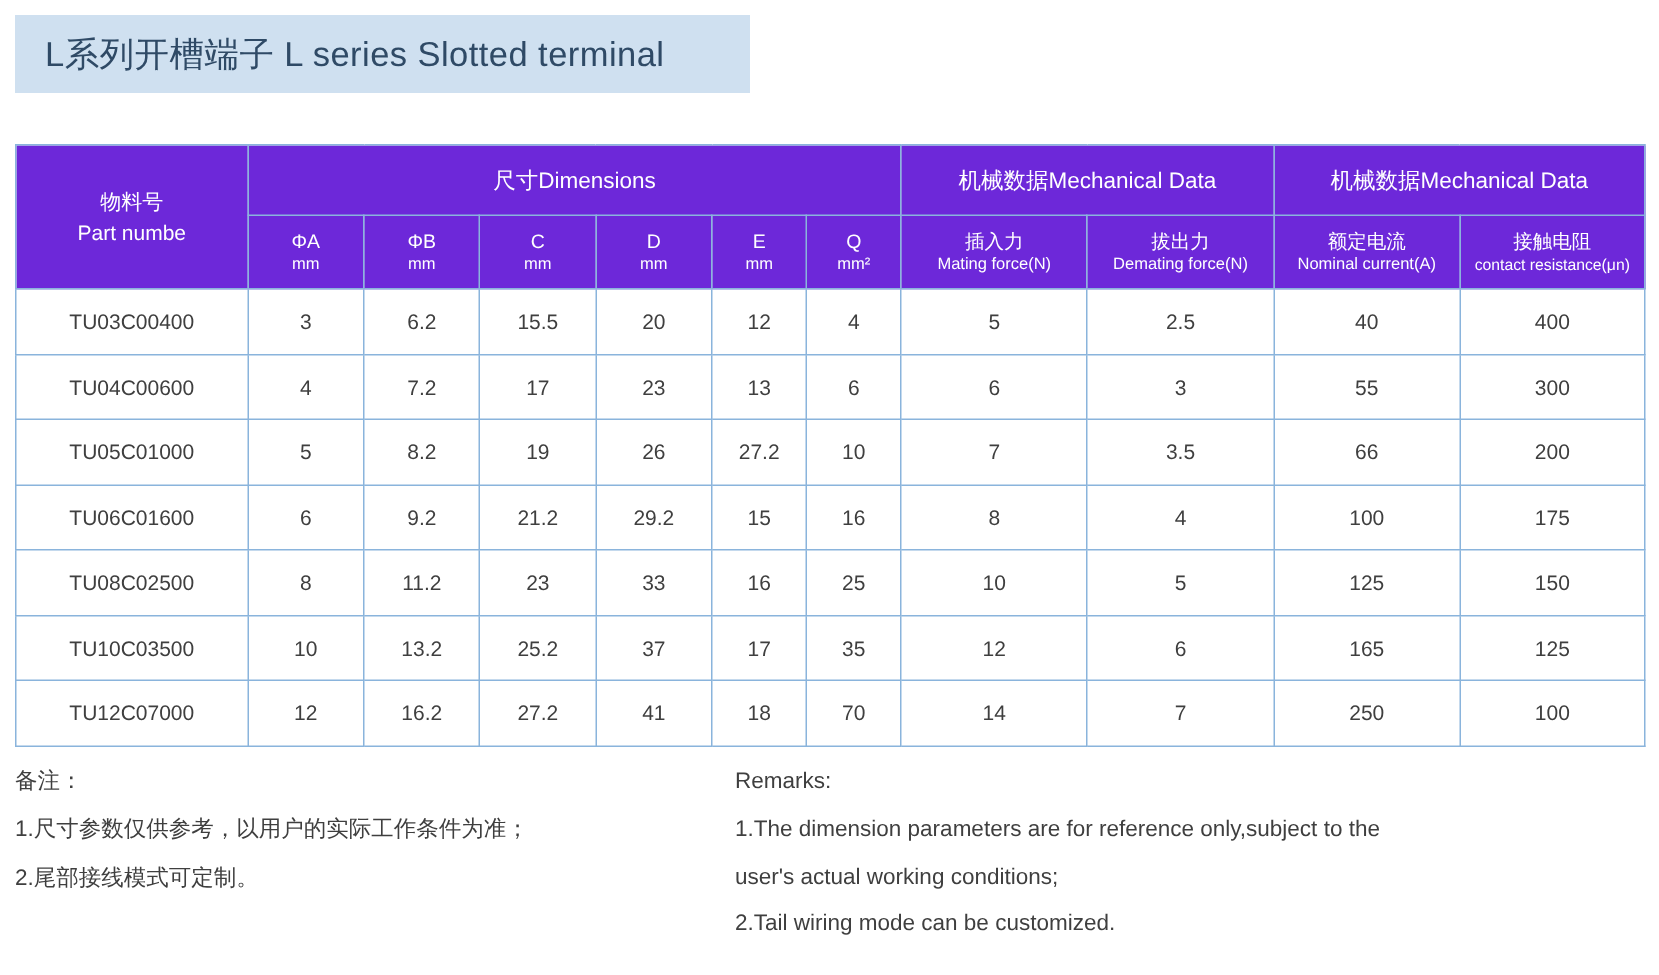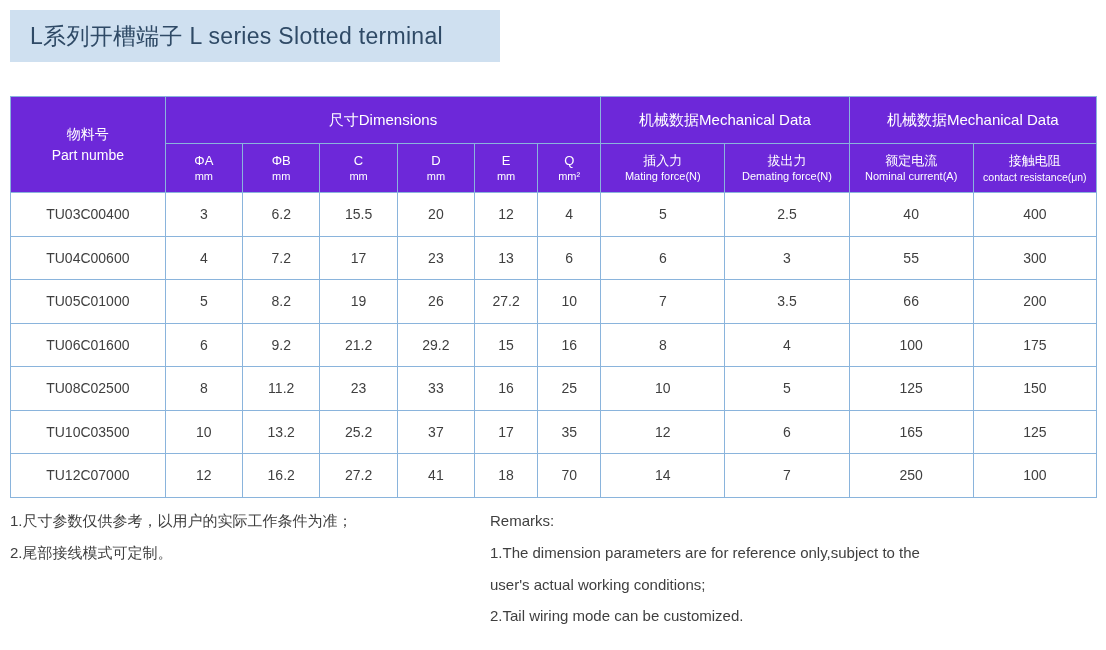--- a/index.html
+++ b/index.html
@@ -304,20 +304,21 @@
           <td>7</td>
           <td>250</td>
           <td>100</td>
         </tr>
       </tbody>
     </table>
   </div>
 
   <div class="remarks">
     <div class="remarks-col cn">
+      <p>备注：</p>
       <p>1.尺寸参数仅供参考，以用户的实际工作条件为准；</p>
       <p>2.尾部接线模式可定制。</p>
     </div>
     <div class="remarks-col en">
       <p>Remarks:</p>
       <p class="wrap">1.The dimension parameters are for reference only,subject to the</p>
       <p class="wrap">user's actual working conditions;</p>
       <p class="wrap">2.Tail wiring mode can be customized.</p>
     </div>
   </div>

